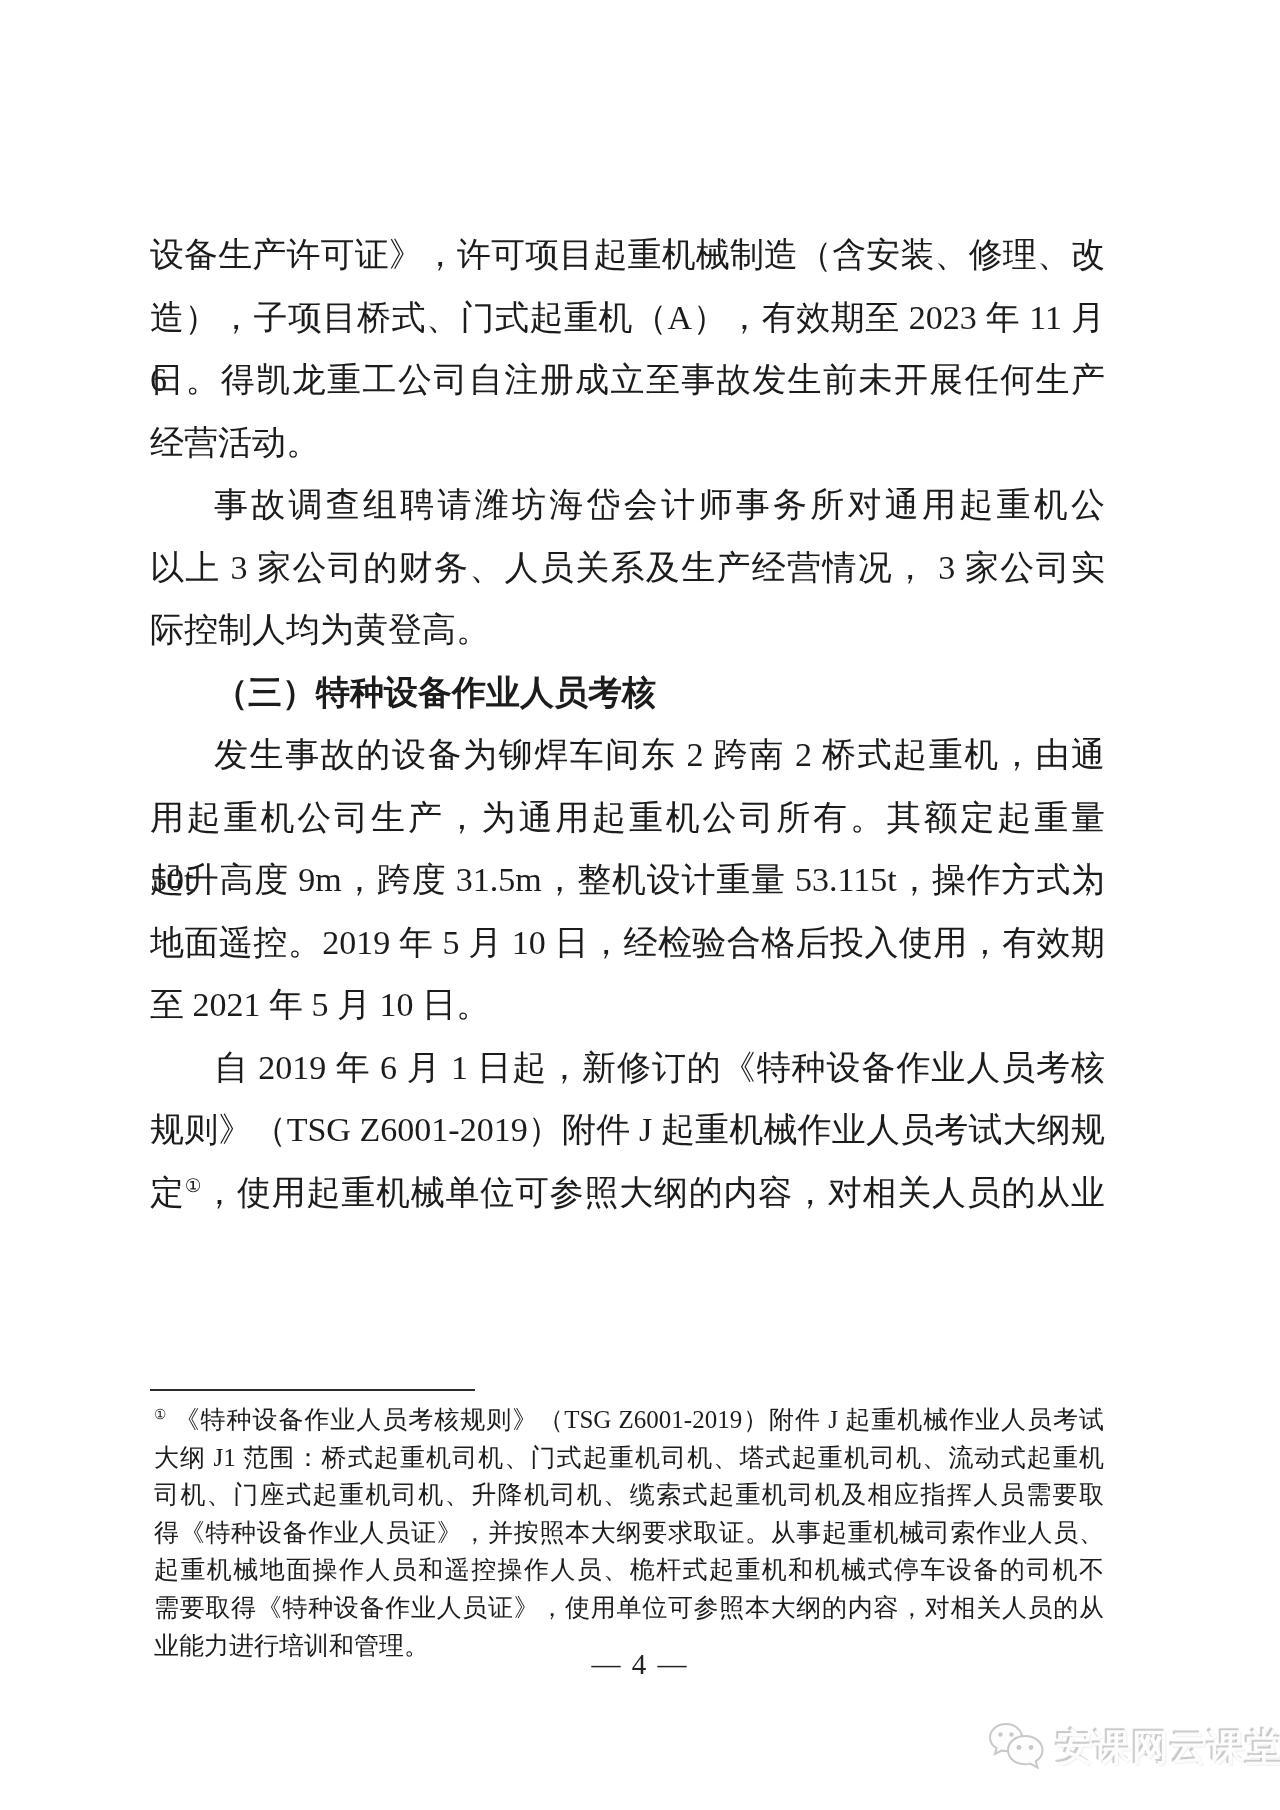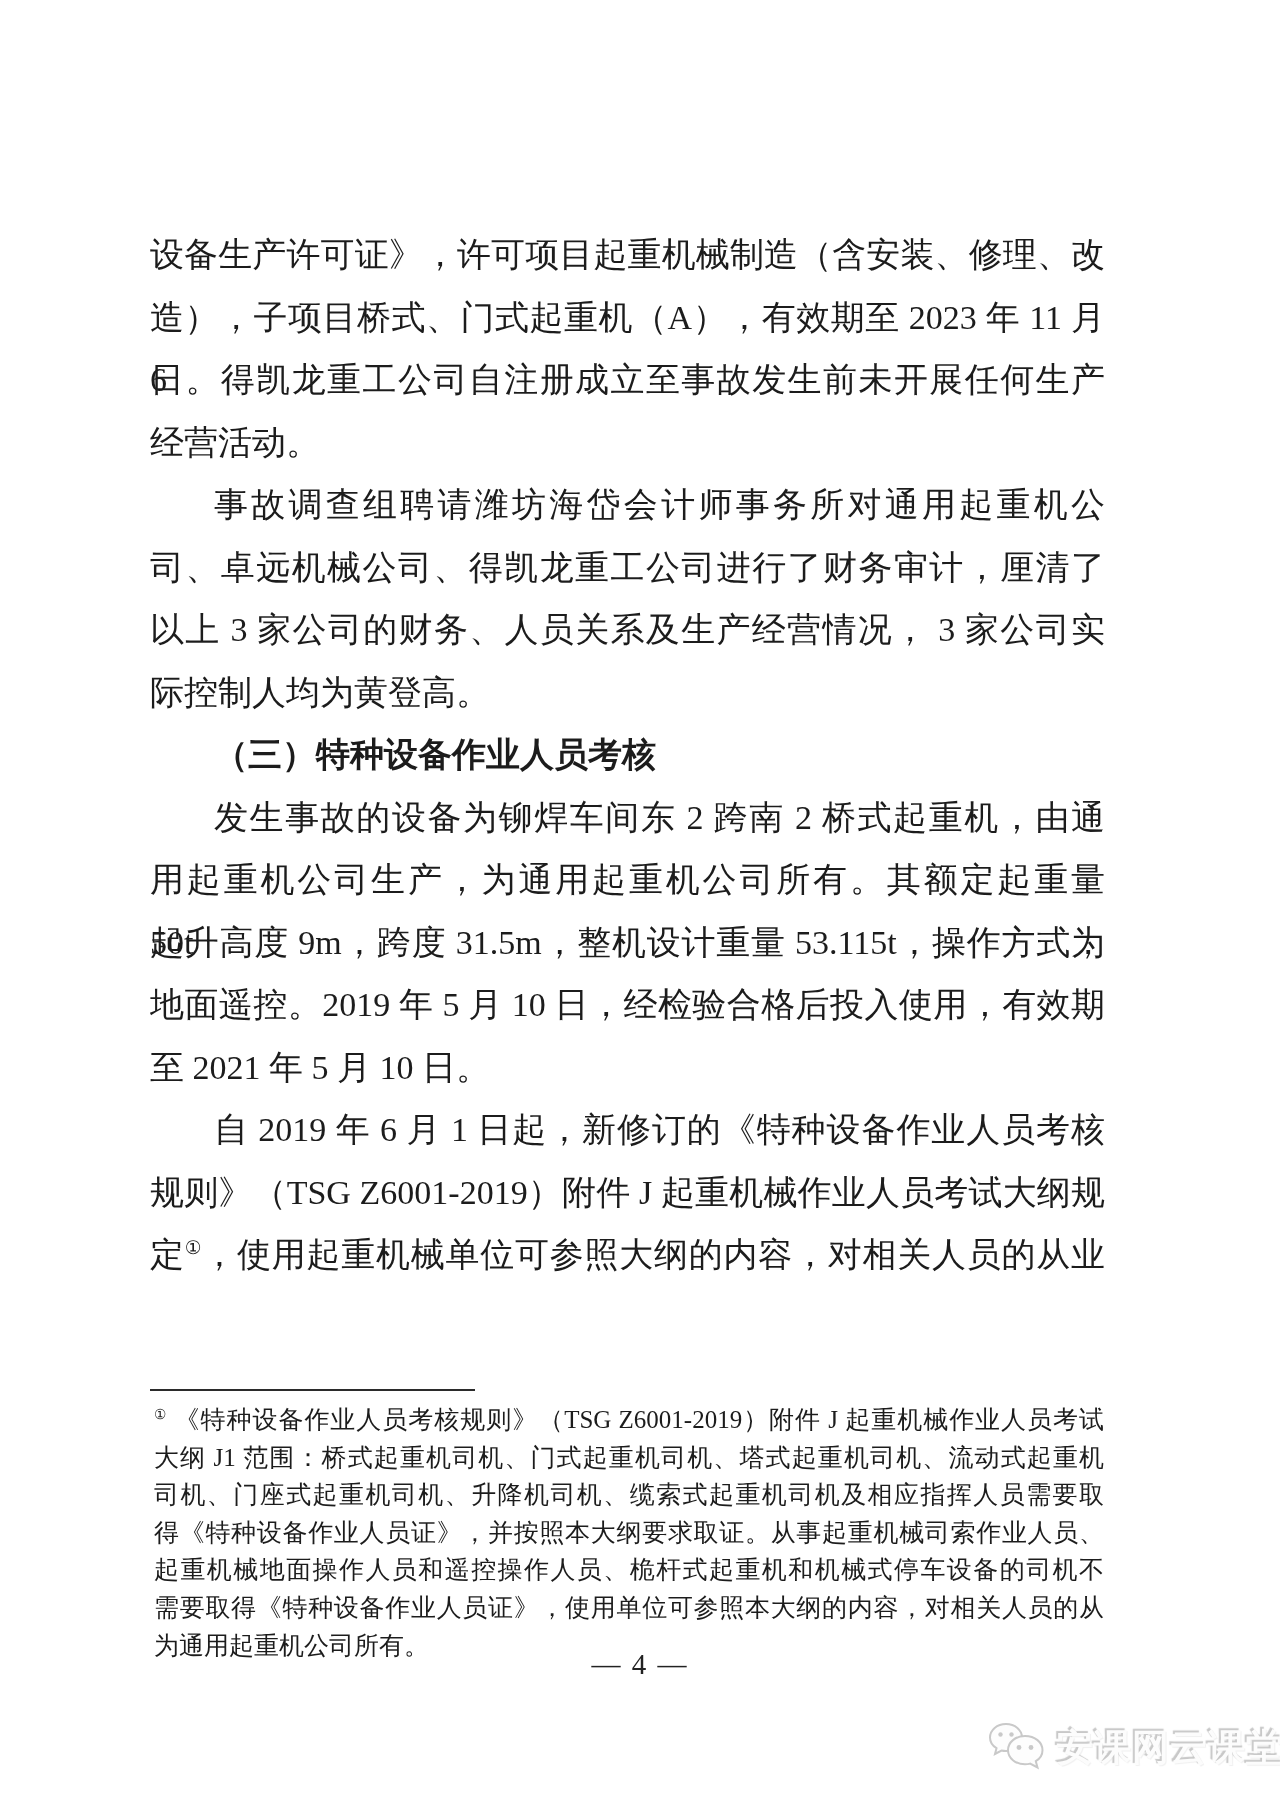--- a/index.html
+++ b/index.html
@@ -95,21 +95,20 @@
 <body>
 
 <div class="page">
 
   <div class="main-text">
       <p class="line j"><span>设备生产许可证》，许可项目起重机械制造（含安装、修理、改</span></p>
       <p class="line j"><span>造），子项目桥式、门式起重机（A），有效期至 2023 年 11 月 6</span></p>
       <p class="line j"><span>日。得凯龙重工公司自注册成立至事故发生前未开展任何生产</span></p>
       <p class="line"><span>经营活动。</span></p>
       <p class="line indent j"><span>事故调查组聘请潍坊海岱会计师事务所对通用起重机公</span></p>
-      <p class="line j"><span>司、卓远机械公司、得凯龙重工公司进行了财务审计，厘清了</span></p>
       <p class="line j"><span>以上 3 家公司的财务、人员关系及生产经营情况， 3 家公司实</span></p>
       <p class="line"><span>际控制人均为黄登高。</span></p>
       <p class="line indent bold"><span>（三）特种设备作业人员考核</span></p>
       <p class="line indent j"><span>发生事故的设备为铆焊车间东 2 跨南 2 桥式起重机，由通</span></p>
       <p class="line j"><span>用起重机公司生产，为通用起重机公司所有。其额定起重量 50t，</span></p>
       <p class="line j"><span>起升高度 9m，跨度 31.5m，整机设计重量 53.115t，操作方式为</span></p>
       <p class="line j"><span>地面遥控。2019 年 5 月 10 日，经检验合格后投入使用，有效期</span></p>
       <p class="line"><span>至 2021 年 5 月 10 日。</span></p>
       <p class="line indent j"><span>自 2019 年 6 月 1 日起，新修订的《特种设备作业人员考核</span></p>
       <p class="line j"><span>规则》（TSG Z6001-2019）附件 J 起重机械作业人员考试大纲规</span></p>
@@ -118,21 +117,21 @@
 
   <div class="footnote-rule"></div>
 
   <div class="footnote">
       <p class="line j"><sup>①</sup><span> 《特种设备作业人员考核规则》（TSG Z6001-2019）附件 J 起重机械作业人员考试</span></p>
       <p class="line j"><span>大纲 J1 范围：桥式起重机司机、门式起重机司机、塔式起重机司机、流动式起重机</span></p>
       <p class="line j"><span>司机、门座式起重机司机、升降机司机、缆索式起重机司机及相应指挥人员需要取</span></p>
       <p class="line j"><span>得《特种设备作业人员证》，并按照本大纲要求取证。从事起重机械司索作业人员、</span></p>
       <p class="line j"><span>起重机械地面操作人员和遥控操作人员、桅杆式起重机和机械式停车设备的司机不</span></p>
       <p class="line j"><span>需要取得《特种设备作业人员证》，使用单位可参照本大纲的内容，对相关人员的从</span></p>
-      <p class="line"><span>为通用起重机公司所有。</span></p>
+      <p class="line"><span>业能力进行培训和管理。</span></p>
     </div>
 
   <div class="page-number">— 4 —</div>
 
   <div class="watermark">
     <svg width="64" height="56" viewBox="0 0 64 56" aria-hidden="true">
       <g fill="#fdfdfd" stroke="#c9c9c9" stroke-width="2">
         <path d="M22 4 C13 4 6 10 6 17.5 C6 22 8.5 25.8 12.5 28.2 L11 34 L17.5 30.5 C19 30.9 20.5 31 22 31 C31 31 38 25 38 17.5 C38 10 31 4 22 4 Z"></path>
         <path d="M41 16 C31.5 16 24 22.3 24 30.2 C24 38 31.5 44.3 41 44.3 C42.8 44.3 44.5 44.1 46.1 43.6 L53.5 47.5 L51.8 41.2 C56 38.6 58.5 34.7 58.5 30.2 C58.5 22.3 51 16 41 16 Z"></path>
       </g>

